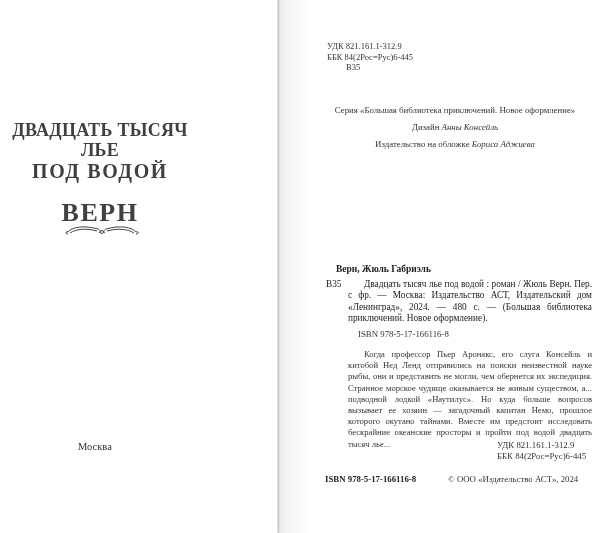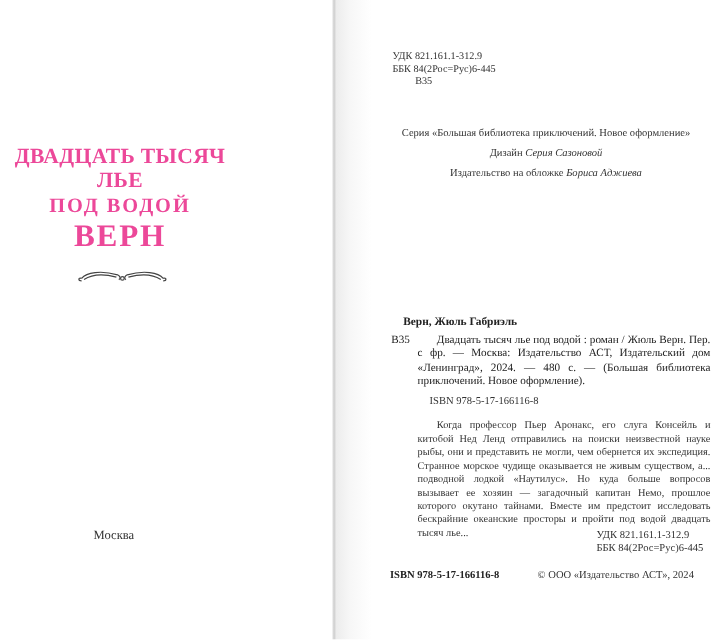--- a/index.html
+++ b/index.html
@@ -17,29 +17,29 @@
     position: absolute; left: 277px; top: 0; width: 3px; height: 533px;
     background: linear-gradient(to right, #e4e4e4, #cfcfcf, #e8e8e8);
   }
   .page-right {
     position: absolute; left: 280px; top: 0; width: 320px; height: 533px;
     background: linear-gradient(to right, #ececec 0px, #f7f7f7 12px, #ffffff 30px, #ffffff 100%);
   }
   
   .title-block {
     position: absolute; left: 0; top: 120px; width: 200px; text-align: center;
-    font-weight: bold; color: #ec4899;
+    font-weight: bold; color: #404040;
   }
   .title-line1 {
     font-size: 18px; letter-spacing: 0.3px; line-height: 20px;
     transform: perspective(300px) rotateX(0deg);
   }
-  .title-line2 { font-size: 17px; letter-spacing: 1.6px; line-height: 19px; margin-top: 2px; }
+  .title-line2 { font-size: 20px; letter-spacing: 1.6px; line-height: 19px; margin-top: 2px; }
   .author-first { font-size: 16px; letter-spacing: 1.5px; line-height: 20px; margin-top: 4px; }
-  .author-last { font-size: 26px; letter-spacing: 1.5px; line-height: 28px; margin-top: 2px; }
+  .author-last { font-size: 26px; letter-spacing: 1.5px; line-height: 28px; margin-top: 18px; }
   .ornament { position: absolute; left: 62px; top: 220px; width: 80px; height: 18px; }
   .city {
     position: absolute; left: 78px; top: 441px; font-size: 10.5px; color: #333;
   }
   
   .small { font-size: 8.5px; line-height: 10.5px; color: #333; }
   .codes-top { position: absolute; left: 327px; top: 41px; }
   .codes-top .indent { padding-left: 19px; }
   .series {
     position: absolute; left: 300px; top: 104px; width: 310px; text-align: center;
@@ -90,21 +90,21 @@
 <div class="page-right"></div>
 
 <div class="codes-top small">
   <div>УДК 821.161.1-312.9</div>
   <div>ББК 84(2Рос=Рус)6-445</div>
   <div class="indent">В35</div>
 </div>
 
 <div class="series">
   <div>Серия «Большая библиотека приключений. Новое оформление»</div>
-  <div><span>Дизайн </span><span class="ital">Серия Сазоновой</span></div>
+  <div><span>Дизайн </span><span class="ital">Анны Консейль</span></div>
   <div><span>Издательство на обложке </span><span class="ital">Бориса Аджиева</span></div>
 </div>
 
 <div class="bib-author">Верн, Жюль Габриэль</div>
 <div class="bib-code">В35</div>
 <div class="bib-text">Двадцать тысяч лье под водой : роман / Жюль Верн. Пер. с фр. — Москва: Издательство АСТ, Издательский дом «Ленинград», 2024. — 480 с. — (Большая библиотека приключений. Новое оформление).</div>
 <div class="isbn-inner">ISBN 978-5-17-166116-8</div>
 <div class="annotation">Когда профессор Пьер Аронакс, его слуга Консейль и китобой Нед Ленд отправились на поиски неизвестной науке рыбы, они и представить не могли, чем обернется их экспедиция. Странное морское чудище оказывается не живым существом, а... подводной лодкой «Наутилус». Но куда больше вопросов вызывает ее хозяин — загадочный капитан Немо, прошлое которого окутано тайнами. Вместе им предстоит исследовать бескрайние океанские просторы и пройти под водой двадцать тысяч лье...</div>
 
 <div class="codes-bottom">

